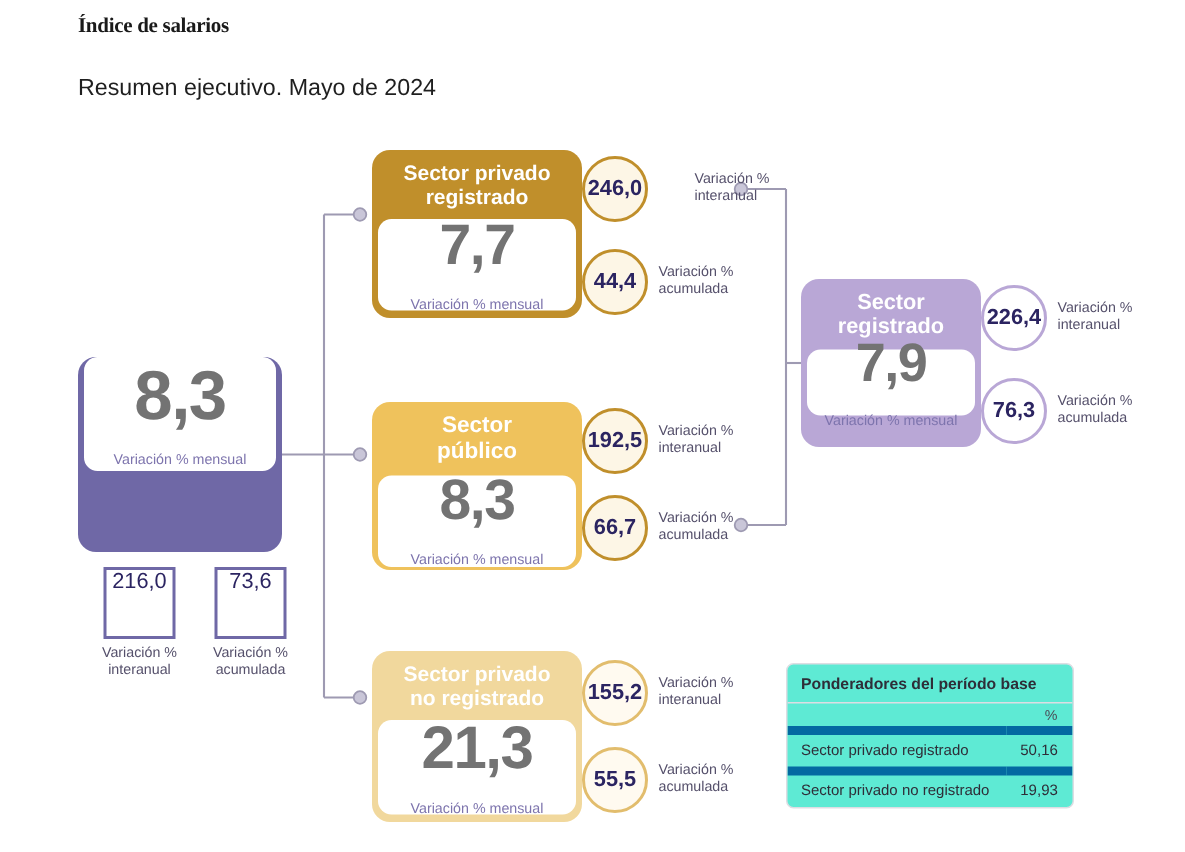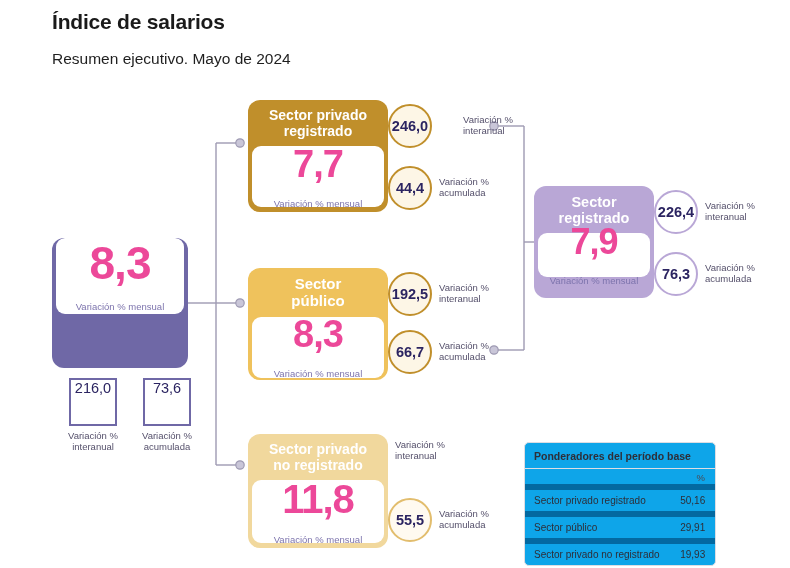--- a/index.html
+++ b/index.html
@@ -19,24 +19,25 @@
     position: relative;
     width: 790px;
     height: 568px;
   }
 
   
   .page-title {
     position: absolute;
     left: 52px;
     top: 10px;
-    font-size: 21px;
+    font-size: 14px;
     font-weight: bold;
     color: #1a1a1a;
     letter-spacing: -0.2px;
+    font-family: Liberation Serif, serif;
   }
   .page-subtitle {
     position: absolute;
     left: 52px;
     top: 50px;
     font-size: 15.5px;
     font-weight: normal;
     color: #1f1f1f;
   }
 
@@ -69,21 +70,21 @@
     text-align: center;
     border-radius: 9px;
     margin: 0 4px 4px 4px;
     display: flex;
     flex-direction: column;
     align-items: center;
     justify-content: center;
   }
   .node .node-value {
     font-weight: bold;
-    color: #ec4899;
+    color: #737373;
     letter-spacing: -1px;
     line-height: 1;
   }
   .node .node-caption {
     font-size: 9.5px;
     color: #7d74ad;
     margin-top: 16px;
     line-height: 1.1;
   }
 
@@ -235,21 +236,21 @@
     line-height: 1.15;
     white-space: pre-line;
   }
 
   
   #weights-table {
     position: absolute;
     left: 524px;
     top: 442px;
     width: 192px;
-    background: #0ea5e9;
+    background: #5eead4;
     border: 1px solid #dddde3;
     border-radius: 5px;
     box-sizing: border-box;
     overflow: hidden;
   }
   #weights-table .wt-title {
     font-size: 10.5px;
     font-weight: bold;
     color: #2e2e38;
     padding: 7px 9px 6px 9px;
@@ -357,26 +358,27 @@
     <div class="metric-label">Variación %<br>interanual</div>
   </div>
   <div class="metric" style="left:388px; top:330px;">
     <div class="circle gold">66,7</div>
     <div class="metric-label">Variación %<br>acumulada</div>
   </div>
 
   <div class="node" id="node-spnr">
     <div class="node-head">Sector privado<br>no registrado</div>
     <div class="node-body">
-      <div class="node-value">11,8</div>
+      <div class="node-value">21,3</div>
       <div class="node-caption">Variación % mensual</div>
     </div>
   </div>
 
   <div class="metric" style="left:388px; top:440px;">
+    <div class="circle gold-light">155,2</div>
     <div class="metric-label">Variación %<br>interanual</div>
   </div>
   <div class="metric" style="left:388px; top:498px;">
     <div class="circle gold-light">55,5</div>
     <div class="metric-label">Variación %<br>acumulada</div>
   </div>
 
   <div class="node" id="node-sr">
     <div class="node-head">Sector<br>registrado</div>
     <div class="node-body">
@@ -397,24 +399,20 @@
   <div id="weights-table">
     <div class="wt-title">Ponderadores del período base</div>
     <div class="wt-unit">%</div>
     <table>
       <tbody id="weights-rows">
           <tr>
             <td>Sector privado registrado</td>
             <td class="val">50,16</td>
           </tr>
           <tr>
-            <td>Sector público</td>
-            <td class="val">29,91</td>
-          </tr>
-          <tr>
             <td>Sector privado no registrado</td>
             <td class="val">19,93</td>
           </tr>
         </tbody>
     </table>
   </div>
 
 </div>
 
 </body></html>

